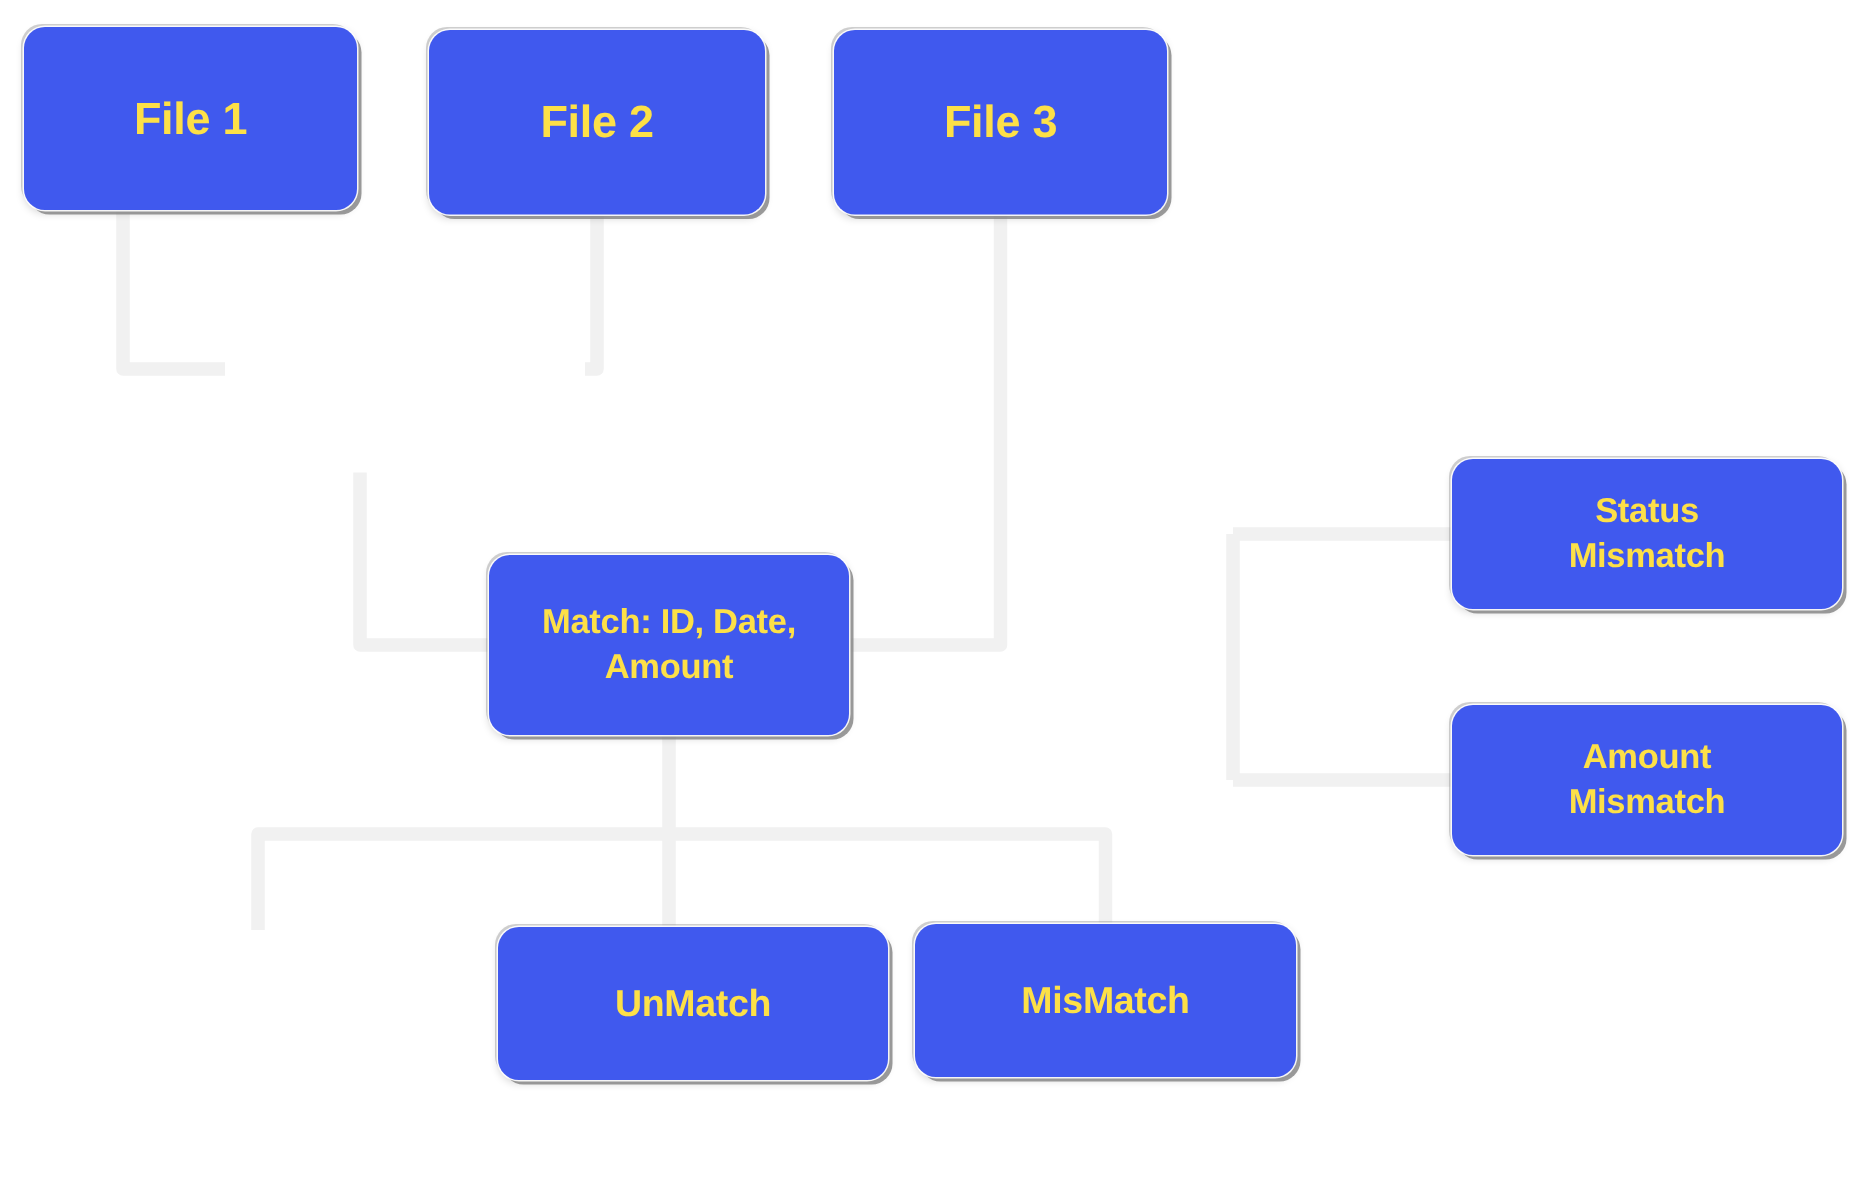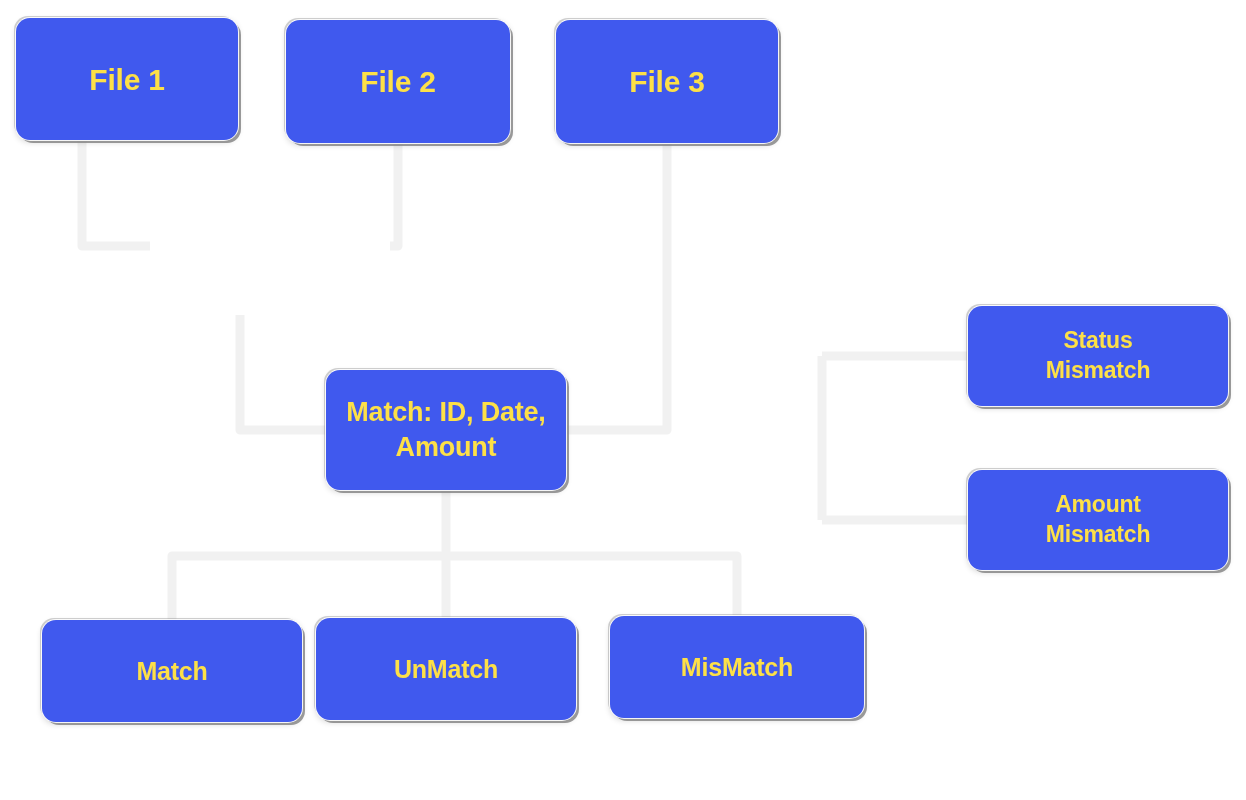--- a/index.html
+++ b/index.html
@@ -57,27 +57,27 @@
     display: block;
     white-space: pre-line;
   }
 
   
   #node-file1   { left: 16px;  top: 18px;  width: 222px; height: 122px; font-size: 30px; }
   #node-file2   { left: 286px; top: 20px;  width: 224px; height: 123px; font-size: 30px; }
   #node-file3   { left: 556px; top: 20px;  width: 222px; height: 123px; font-size: 30px; }
 
   #node-move    { left: 150px; top: 178px; width: 240px; height: 137px; font-size: 21px; }
-  #node-match-rule { left: 326px; top: 370px; width: 240px; height: 120px; font-size: 27px; }
+  #node-match-rule { left: 326px; top: 370px; width: 240px; height: 120px; font-size: 23px; }
 
   #node-status-mismatch { left: 968px; top: 306px; width: 260px; height: 100px; font-size: 23px; justify-content: center; }
   #node-amount-mismatch { left: 968px; top: 470px; width: 260px; height: 100px; font-size: 23px; }
 
   #node-match    { left: 42px;  top: 620px; width: 260px; height: 102px; font-size: 25px; }
-  #node-unmatch  { left: 316px; top: 618px; width: 260px; height: 102px; font-size: 25px; }
+  #node-unmatch  { left: 332px; top: 618px; width: 260px; height: 102px; font-size: 25px; }
   #node-mismatch { left: 610px; top: 616px; width: 254px; height: 102px; font-size: 25px; }
 </style>
 </head>
 <body>
 
 <div id="canvas">
 
   <svg id="connectors" viewBox="0 0 1246 800" width="1246" height="800" xmlns="http://www.w3.org/2000/svg">
     <g fill="none" stroke="#f1f1f1" stroke-width="9" stroke-linecap="butt" stroke-linejoin="round">
 
@@ -124,23 +124,20 @@
   <div class="node" id="node-status-mismatch" style="background:#4059ee;">
     <span class="lbl">Status
 Mismatch</span>
   </div>
 
   <div class="node" id="node-amount-mismatch" style="background:#4059ee;">
     <span class="lbl">Amount
 Mismatch</span>
   </div>
 
-  <div class="node" id="node-match" style="background:#4059ee;">
-    <span class="lbl">Match</span>
-  </div>
 
   <div class="node" id="node-unmatch" style="background:#4059ee;">
     <span class="lbl">UnMatch</span>
   </div>
 
   <div class="node" id="node-mismatch" style="background:#4059ee;">
     <span class="lbl">MisMatch</span>
   </div>
 
 </div>

